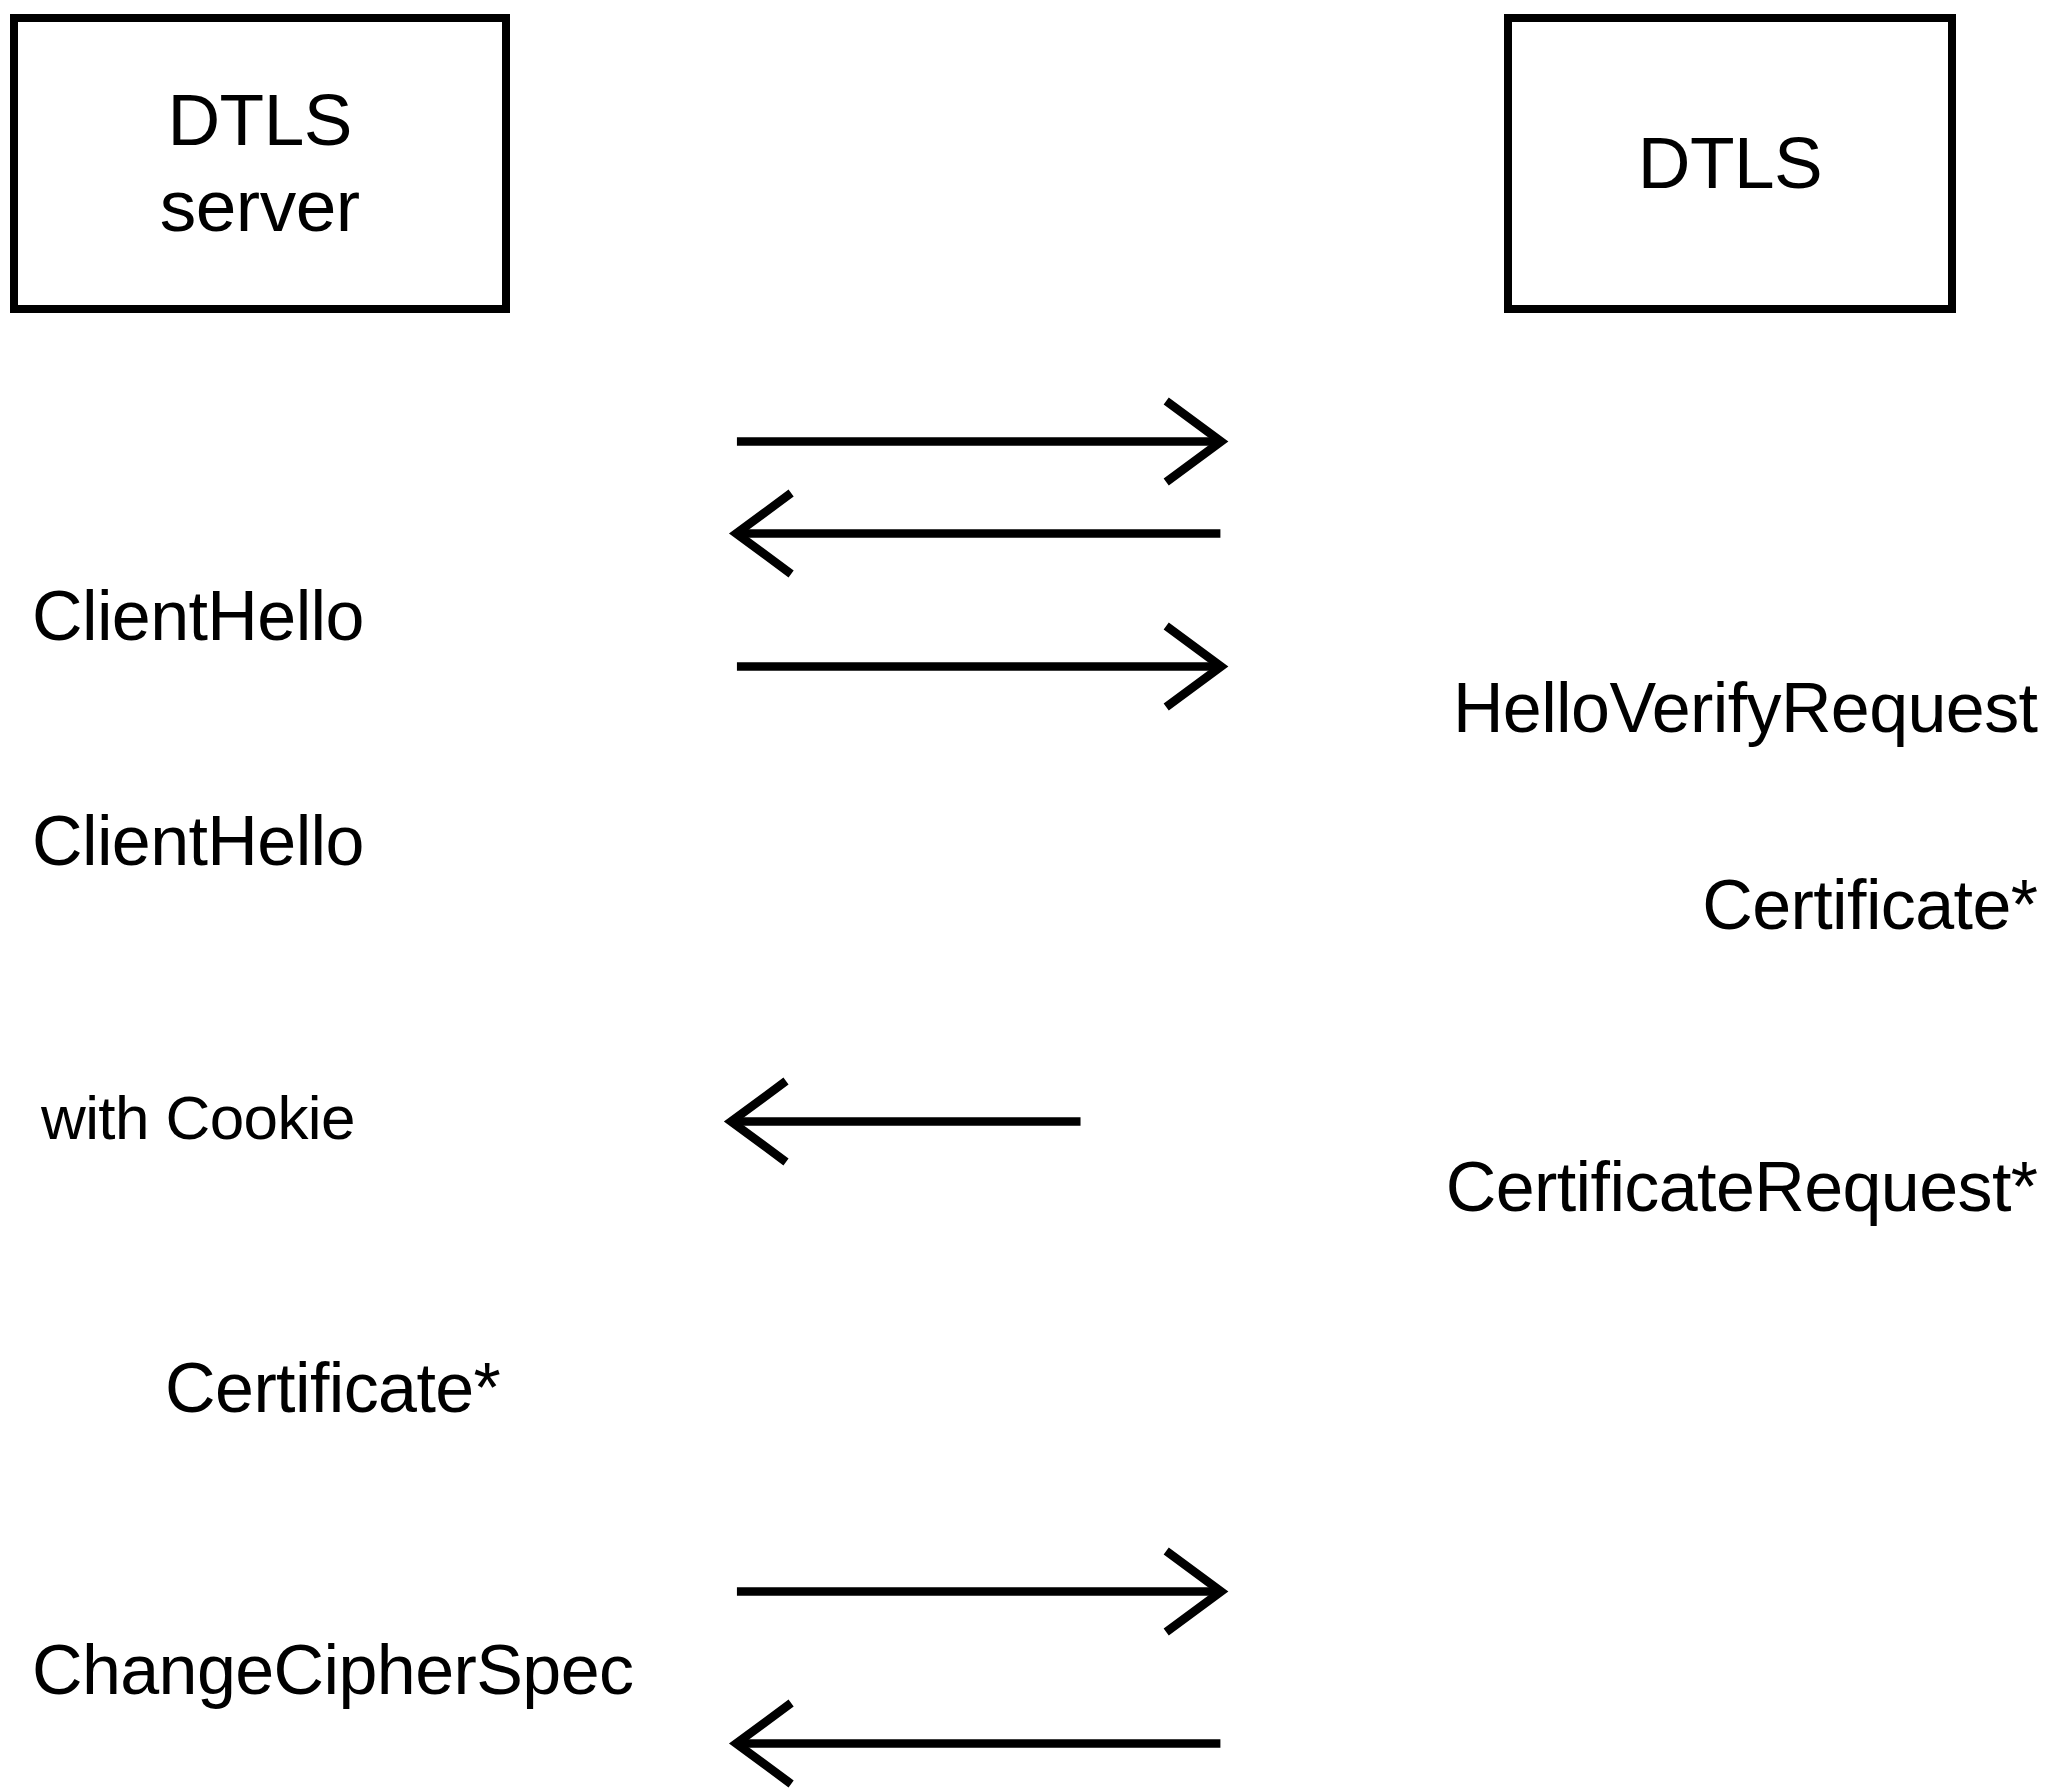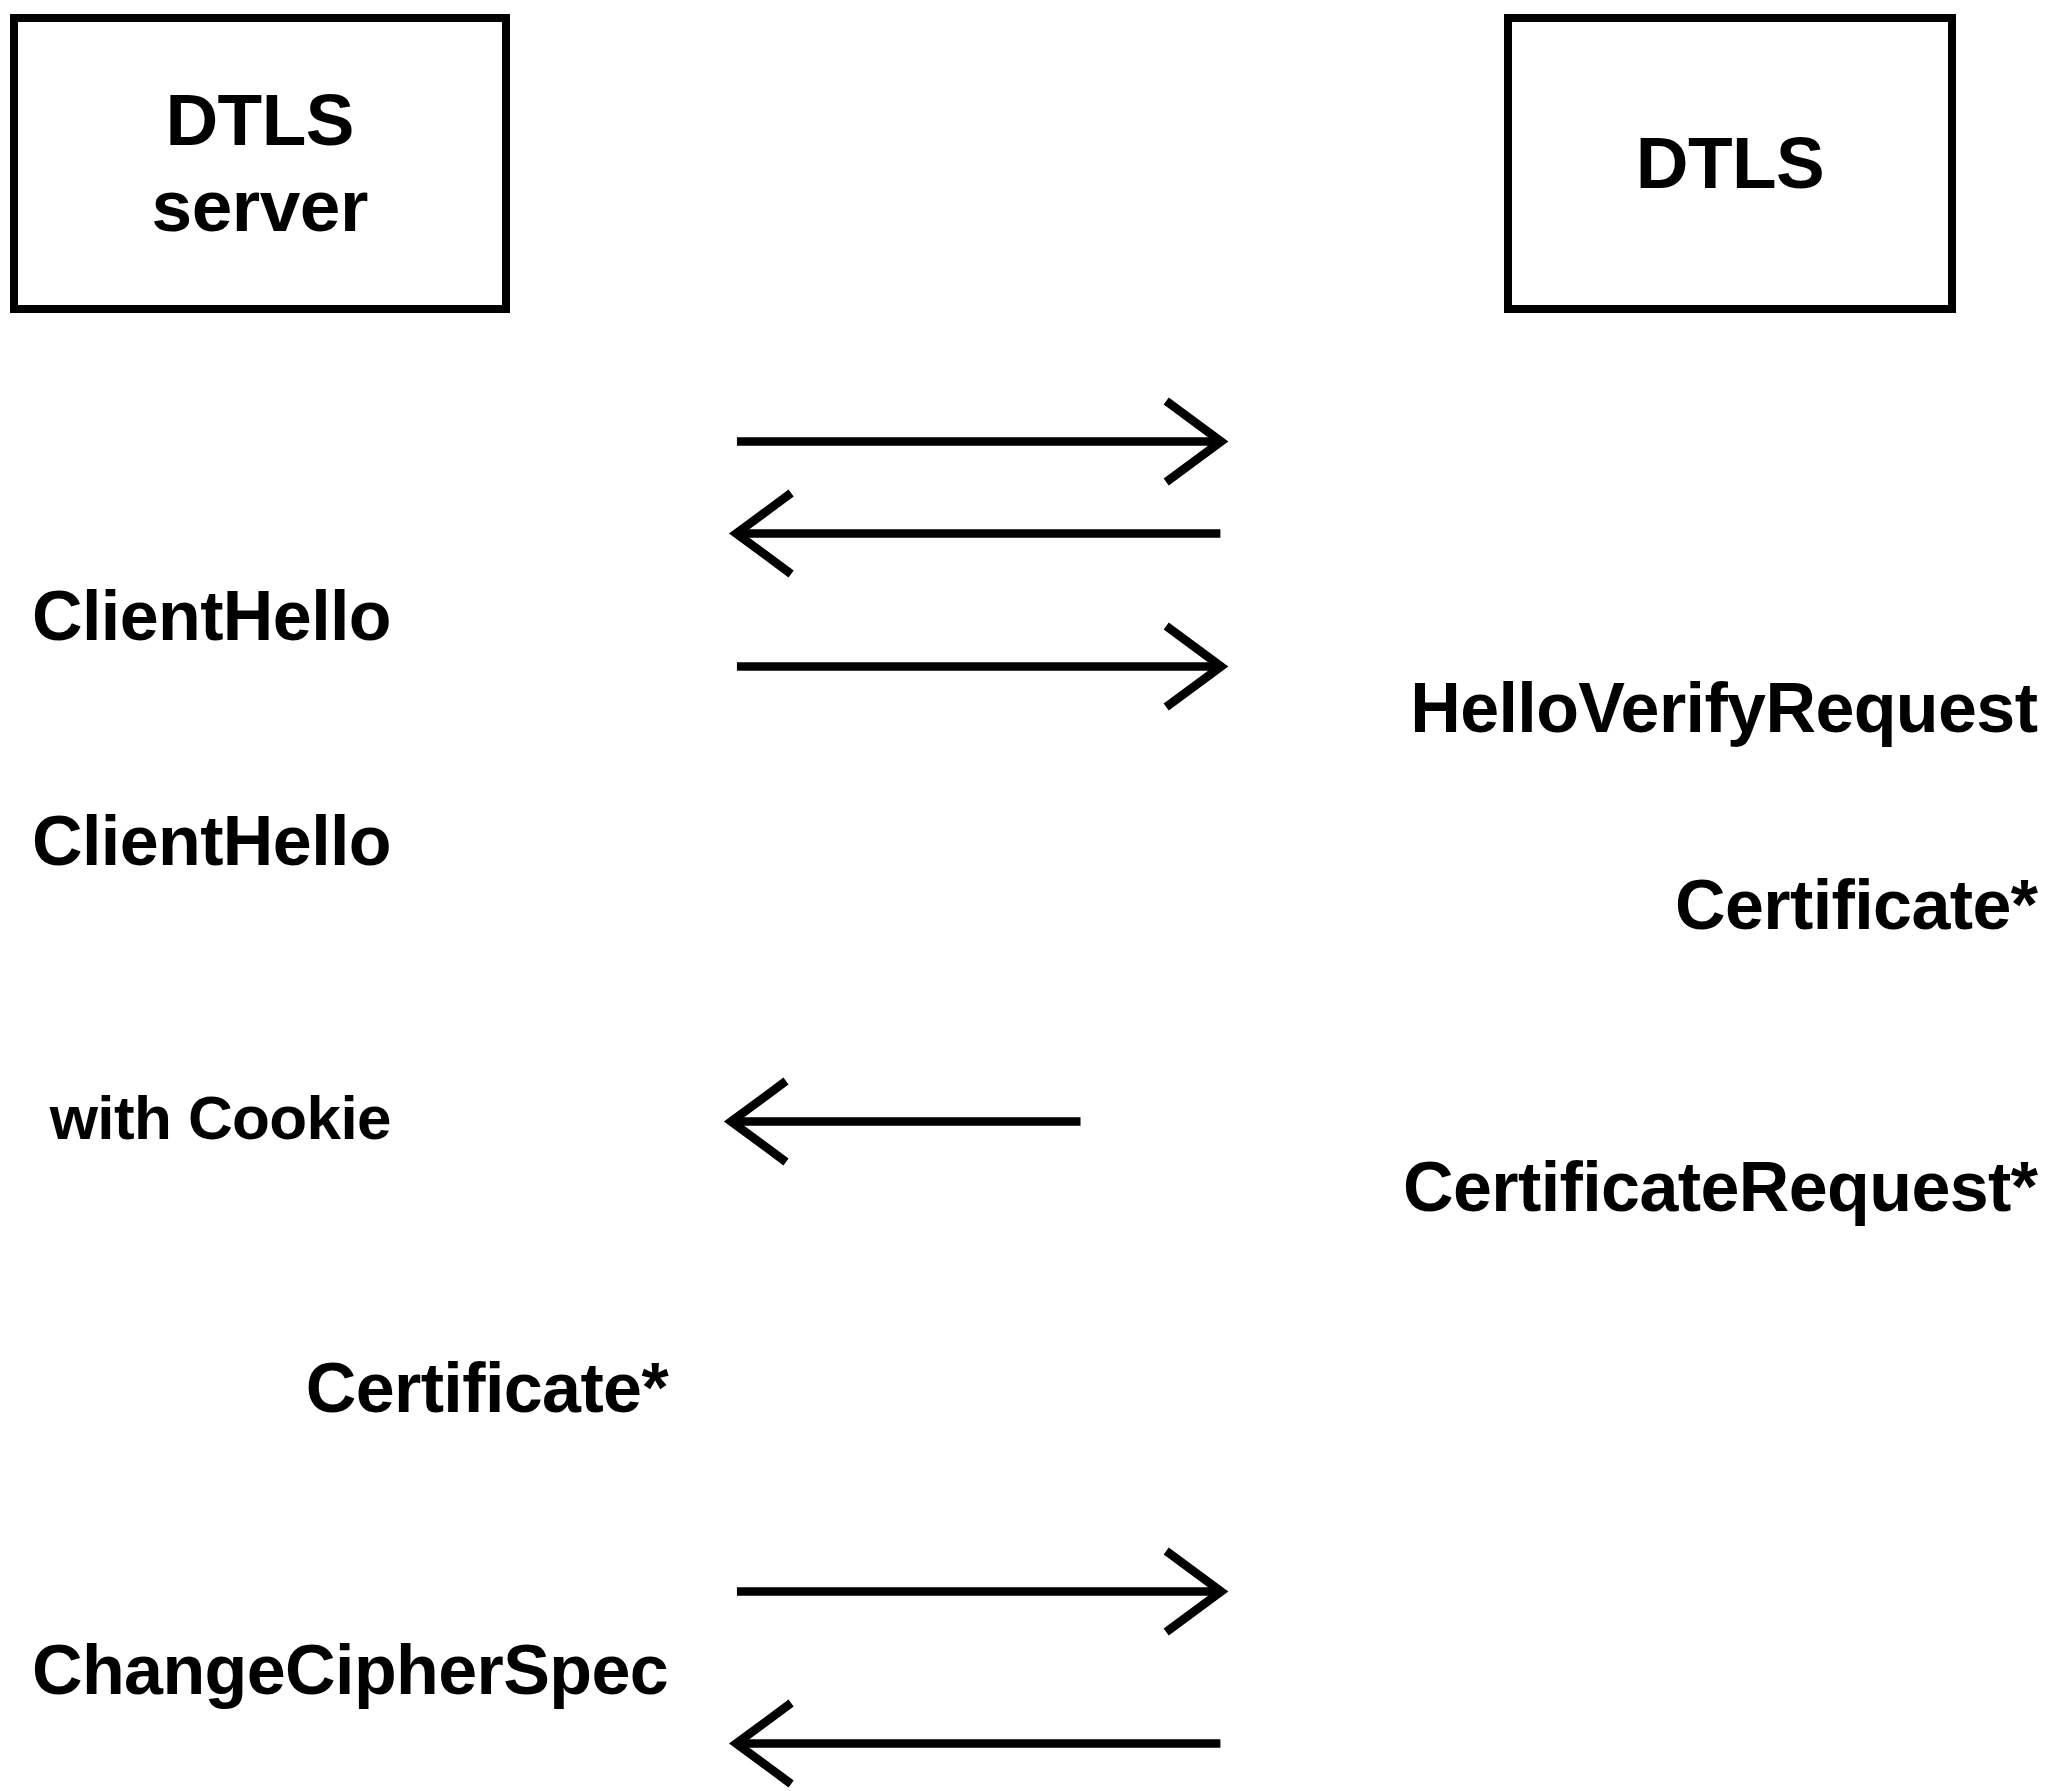--- a/index.html
+++ b/index.html
@@ -10,21 +10,20 @@
   body {
     font-family: "Liberation Sans", sans-serif;
     color: #000000;
   }
   #canvas {
     position: relative;
     width: 2048px;
     height: 1791px;
     background: #ffffff;
     overflow: hidden;
-    font-weight: bold;
   }
 
   
   .endpoint-box {
     position: absolute;
     box-sizing: border-box;
     border: 8.7px solid #000000;
     background: #ffffff;
     display: flex;
     flex-direction: column;
@@ -49,21 +48,21 @@
   .endpoint-line { display: block; white-space: pre; }
 
   
   .msg-block {
     position: absolute;
     white-space: pre;
     line-height: 94px;
     font-size: 70px;
     letter-spacing: -0.6px;
   }
-  .msg-block.left  { text-align: right; }
+  .msg-block.left  { text-align: center; }
   .msg-block.right { text-align: right; }
   .msg-line { display: block; white-space: pre; }
   .msg-line.small { font-size: 62px; line-height: 83px; }
 
   
   .arrow {
     position: absolute;
     height: 77px;
   }
   .arrow svg { display: block; overflow: visible; }

